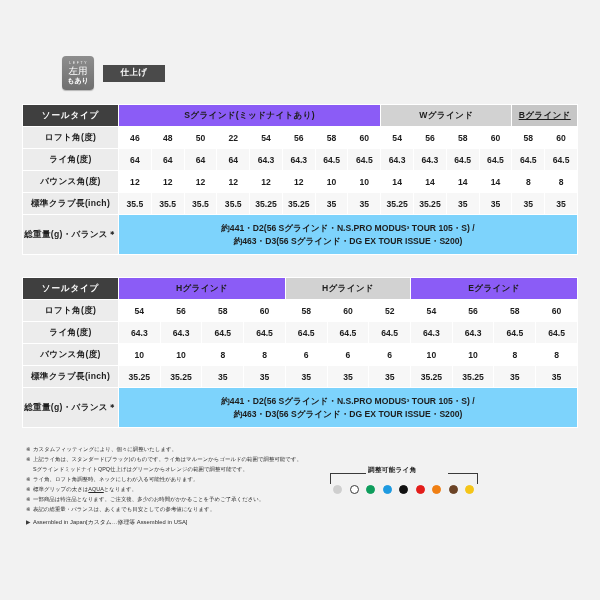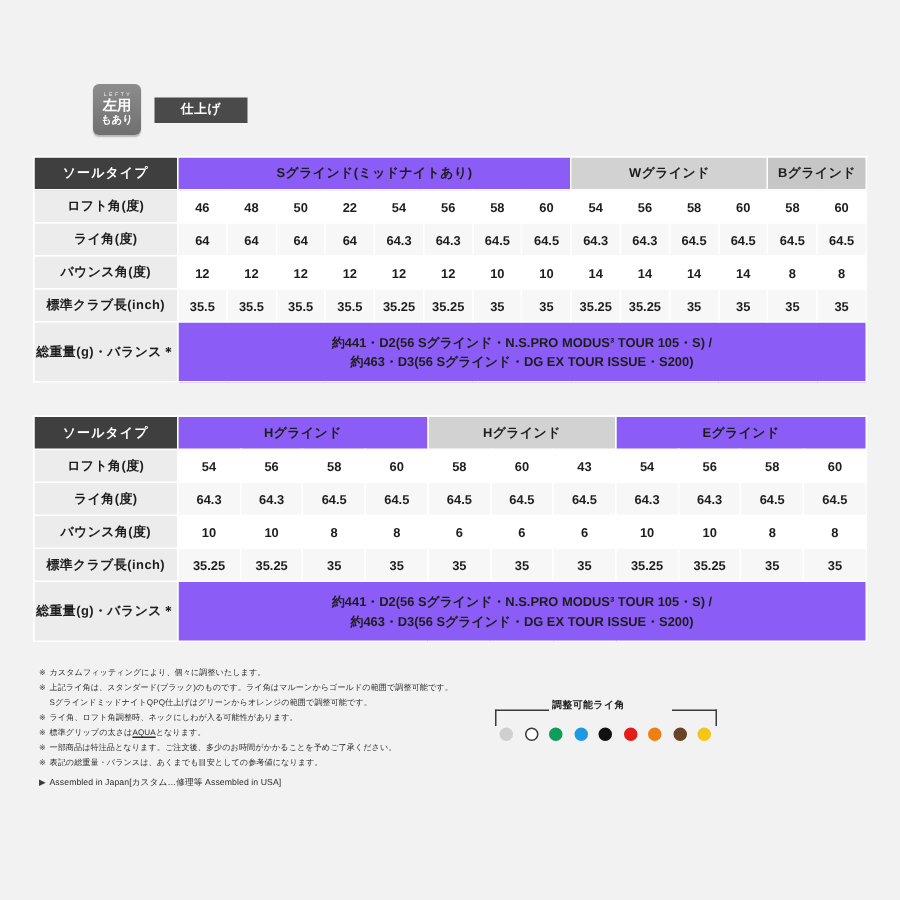--- a/index.html
+++ b/index.html
@@ -44,21 +44,21 @@
     flex: none;
   }
   .lefty-badge .tiny {
     font-size: 3.4px;
     letter-spacing: .4px;
     opacity: .9;
     margin-bottom: .5px;
   }
   .lefty-badge .big {
     font-size: 9.5px;
-    font-weight: bold;
+    font-weight: normal;
     text-align: center;
   }
   .lefty-badge .sub {
     font-size: 7px;
     font-weight: bold;
     margin-top: .5px;
   }
 
   .spec-rows {
     display: flex;
@@ -118,33 +118,33 @@
     letter-spacing: .8px;
     width: 96px;
     margin-top: 48px;
   }
   .grind-hd {
     font-size: 9.2px;
     letter-spacing: .3px;
   }
   .g-light  { background: #8b5cf6; }
   .g-mid    { background: #d2d2d2; }
-  .g-dark   { background: #c6c6c6; }
+  .g-dark   { background: #c6c6c6; text-decoration: underline; }
 
   .row-label {
     background: #ececec;
     color: #1d1d1d;
     font-size: 8.6px;
     letter-spacing: .3px;
     text-align: center;
   }
   .cell-odd  { background: #f7f7f7; }
   .cell-even { background: #ffffff; }
   .wgt-cell {
-    background: #8b5cf6;
+    background: #7dd3fc;
     height: 40px;
     line-height: 1.5;
     font-size: 8.3px;
     font-weight: normal;
     letter-spacing: 0;
   }
   .wgt-cell span { display: block; }
 
   
   .notes {
@@ -337,21 +337,21 @@
           <td class="grind-hd g-light" colspan="4">Eグラインド</td>
         </tr>
     <tr>
           <td class="row-label">ロフト角(度)</td>
           <td class="cell-even">54</td>
           <td class="cell-even">56</td>
           <td class="cell-even">58</td>
           <td class="cell-even">60</td>
           <td class="cell-even">58</td>
           <td class="cell-even">60</td>
-          <td class="cell-even">43</td>
+          <td class="cell-even">52</td>
           <td class="cell-even">54</td>
           <td class="cell-even">56</td>
           <td class="cell-even">58</td>
           <td class="cell-even">60</td>
         </tr>
         <tr>
           <td class="row-label">ライ角(度)</td>
           <td class="cell-odd">64.3</td>
           <td class="cell-odd">64.3</td>
           <td class="cell-odd">64.5</td>

